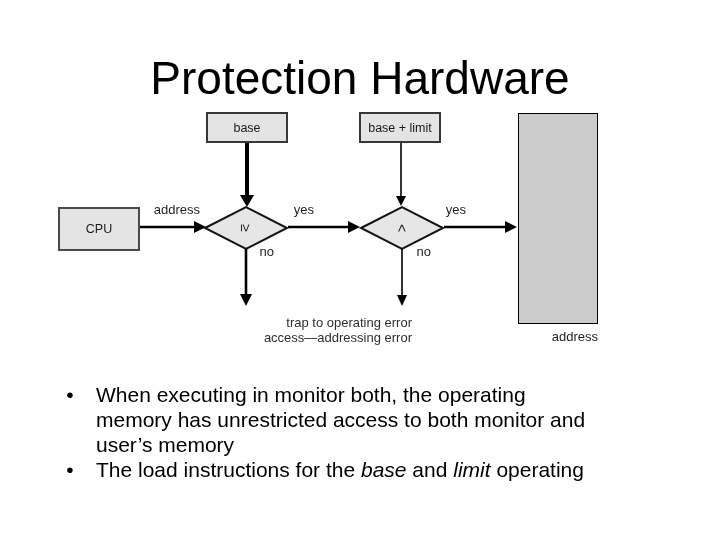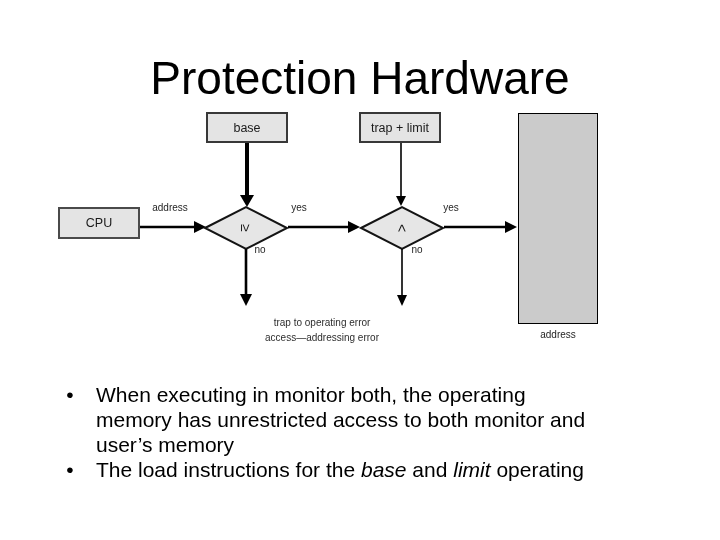--- a/index.html
+++ b/index.html
@@ -12,27 +12,27 @@
     font-size:46px;line-height:1;font-weight:400;color:#000;white-space:nowrap;margin-top:12px;
   }
   .dsvg{position:absolute;left:0;top:0;width:720px;height:540px;pointer-events:none;}
   .box{
     position:absolute;box-sizing:border-box;background:#e4e4e4;
     border:2px solid #383838;display:flex;align-items:center;justify-content:center;
     font-size:12.5px;color:#1a1a1a;
   }
   .box.base{left:206px;top:112px;width:82px;height:31px;}
   .box.baselimit{left:359px;top:112px;width:82px;height:31px;}
-  .box.cpu{left:58px;top:207px;width:82px;height:32px;border-color:#4a4a4a;}
+  .box.cpu{left:58px;top:207px;width:82px;height:44px;border-color:#4a4a4a;}
   .memory{
     position:absolute;box-sizing:border-box;left:518px;top:113px;width:80px;height:211px;
     background:#cbcbcb;border:1px solid #000;
   }
   .dlabel{
-    position:absolute;font-size:10px;color:#1f1f1f;text-align:center;white-space:nowrap;
+    position:absolute;font-size:13px;color:#1f1f1f;text-align:right;white-space:nowrap;
   }
   .lbl-address{left:140px;top:202px;width:60px;}
   .lbl-yes1{left:284px;top:202px;width:30px;}
   .lbl-yes2{left:436px;top:202px;width:30px;}
   .lbl-no1{left:246px;top:244px;width:28px;}
   .lbl-no2{left:403px;top:244px;width:28px;}
   .lbl-trap{left:232px;top:315px;width:180px;line-height:15px;color:#2e2e2e;}
   .lbl-memory{left:518px;top:329px;width:80px;}
   .bullets{position:absolute;left:60px;top:382px;width:606px;font-size:21px;line-height:25px;color:#000;}
   .bitem{position:relative;padding-left:36px;}
@@ -74,21 +74,21 @@
     <polygon points="240,294 252,294 246,306" fill="#000"></polygon>
 
     <line x1="402" y1="249" x2="402" y2="296" stroke="#000" stroke-width="1.6"></line>
     <polygon points="397,295 407,295 402,306" fill="#000"></polygon>
   </svg>
 
   <div class="box base">
     <span>base</span>
   </div>
   <div class="box baselimit">
-    <span>trap + limit</span>
+    <span>base + limit</span>
   </div>
   <div class="box cpu">
     <span>CPU</span>
   </div>
   <div class="memory"></div>
 
   <div class="dlabel lbl-address">address</div>
   <div class="dlabel lbl-yes1">yes</div>
   <div class="dlabel lbl-yes2">yes</div>
   <div class="dlabel lbl-no1">no</div>

